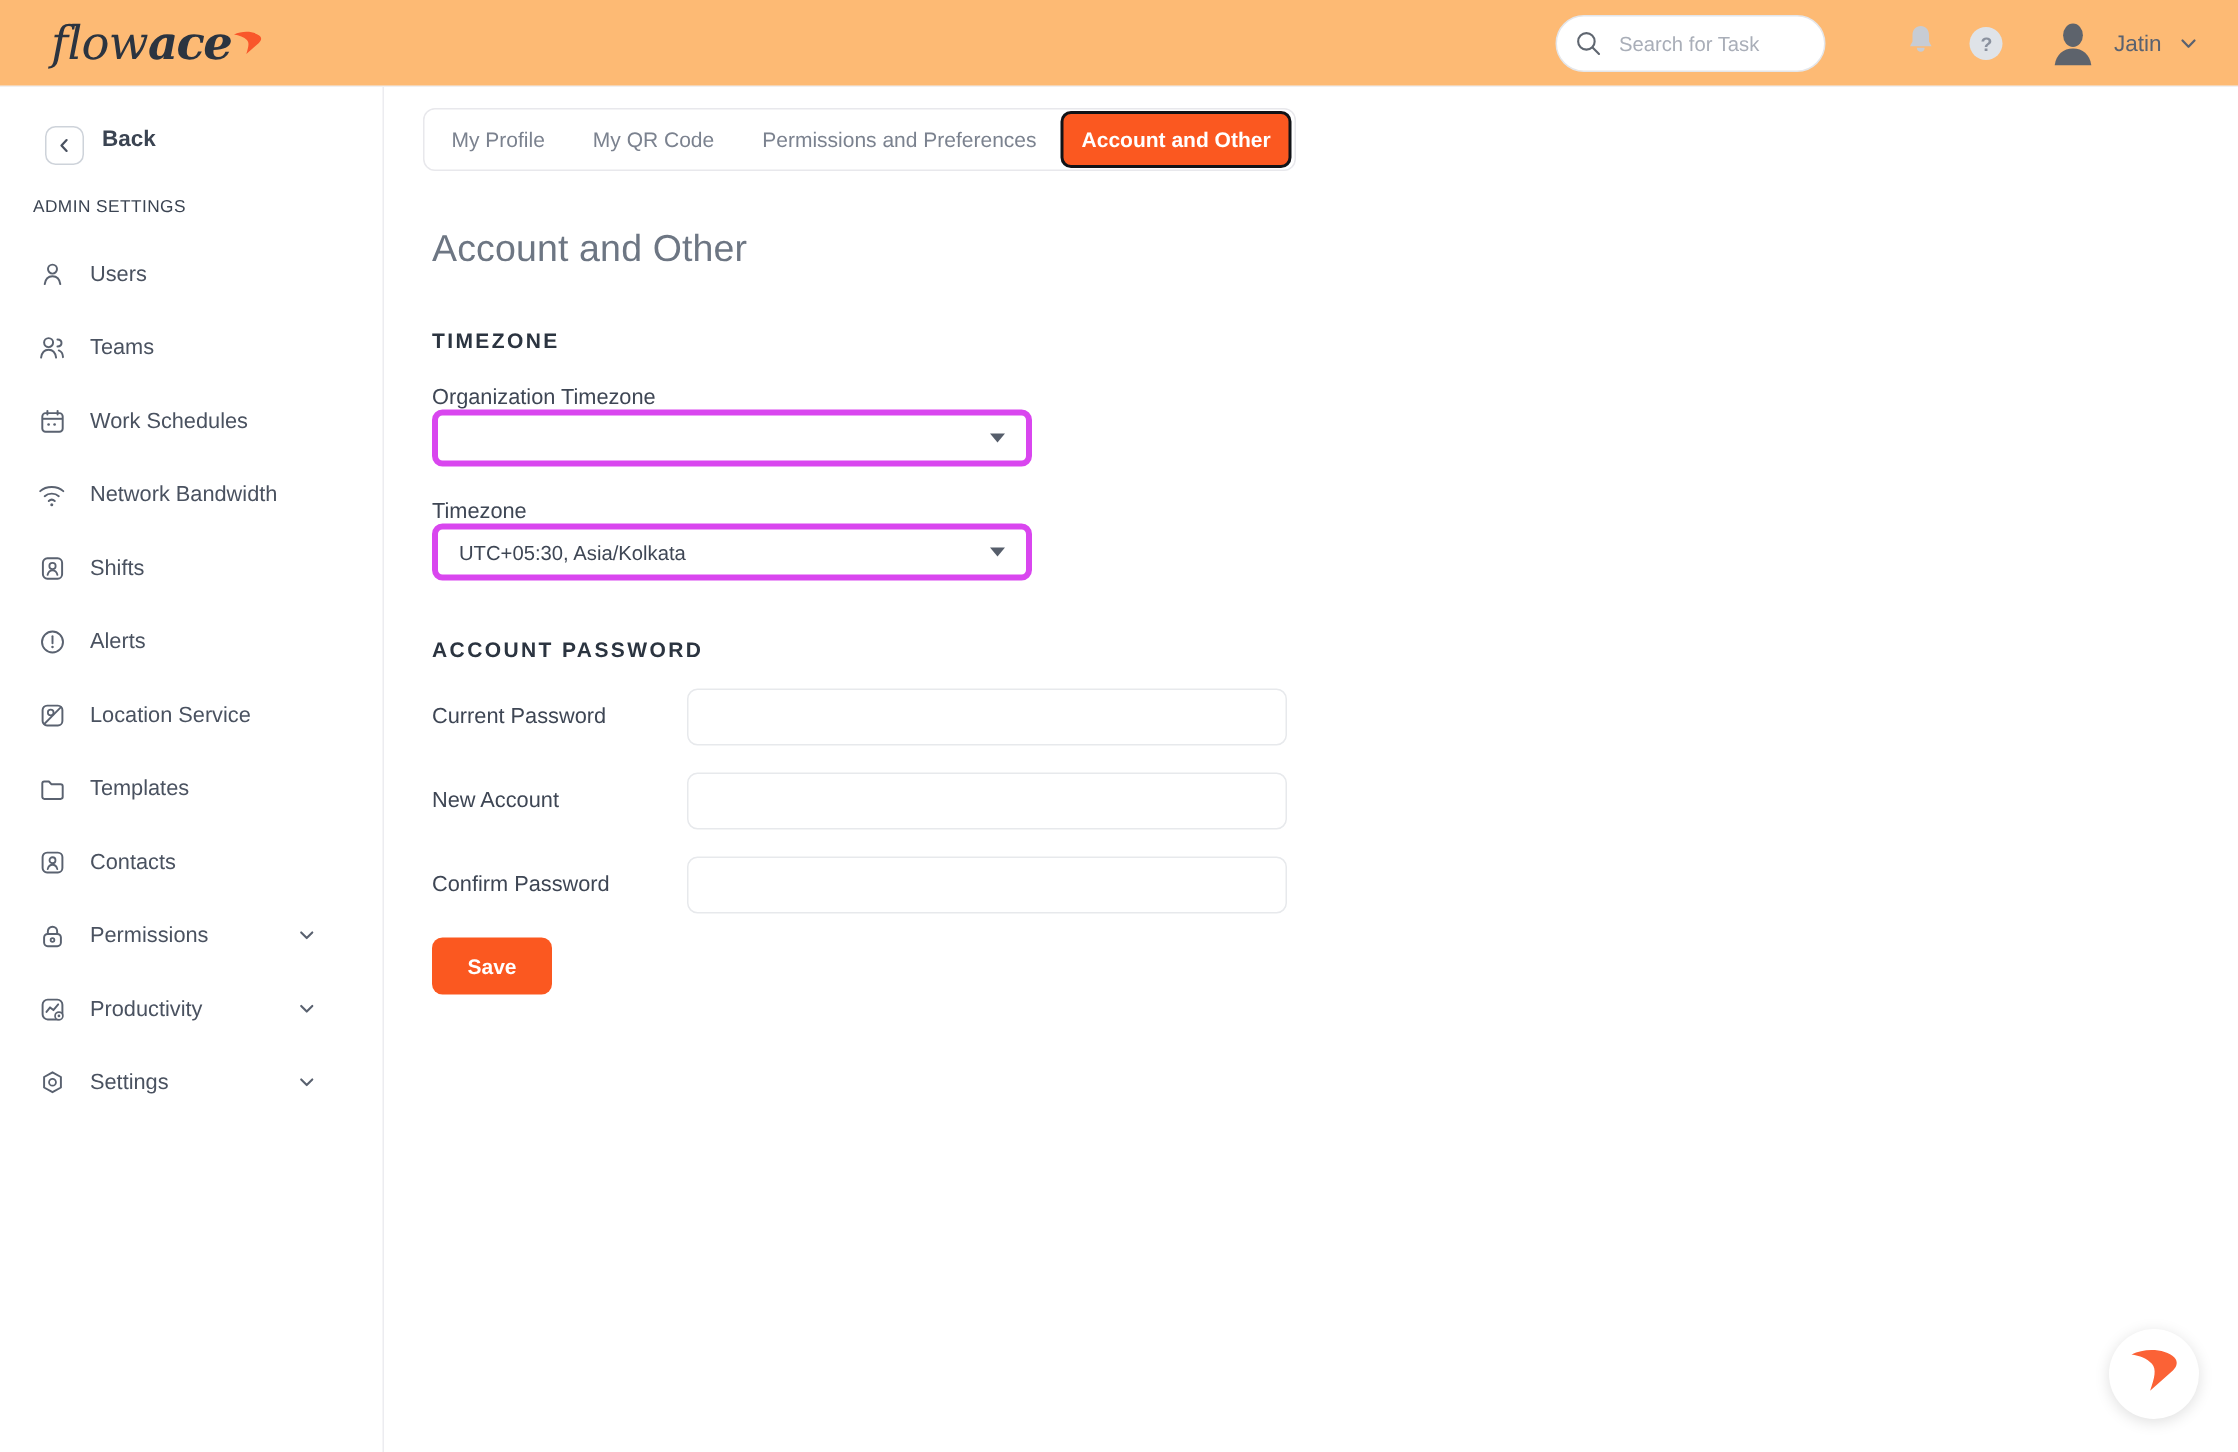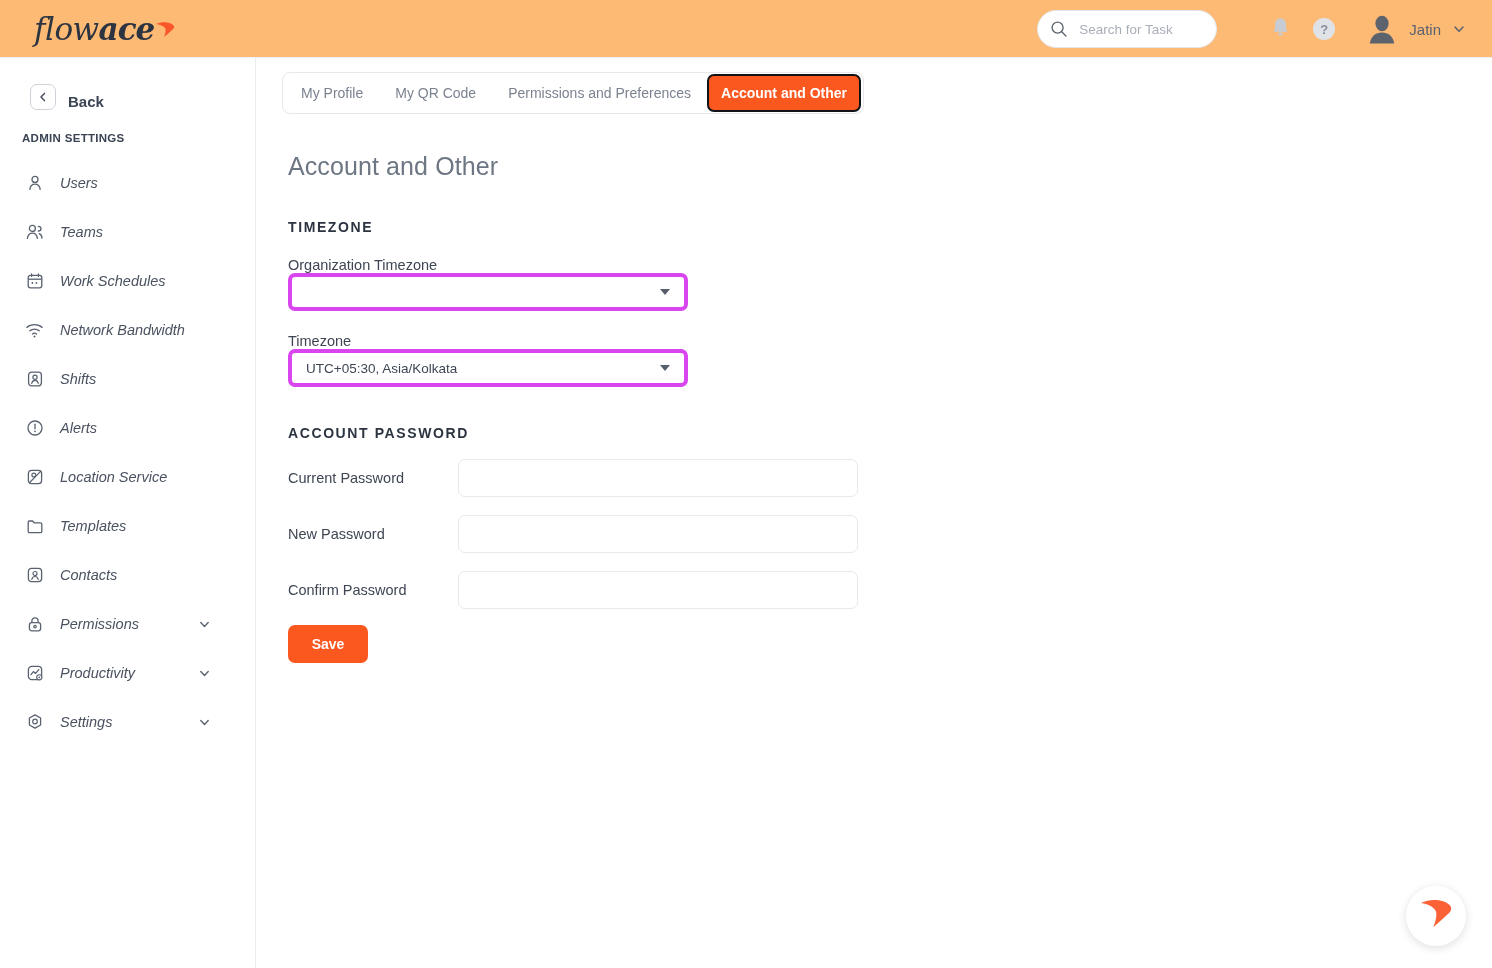--- a/index.html
+++ b/index.html
@@ -79,41 +79,41 @@
 
   
   .sidebar {
     position: absolute; left: 0; top: 58px;
     width: 256px; height: 910px;
     background: #fff;
     border-right: 1px solid #ececf0;
     padding-top: 26px;
   }
   .back-row {
-    display: flex; align-items: flex-end;
+    display: flex; align-items: flex-start;
     margin-left: 30px; margin-bottom: 22px; cursor: pointer;
   }
   .back-sq {
     width: 26px; height: 26px;
     border: 1px solid #ced3da; border-radius: 7px;
     display: flex; align-items: center; justify-content: center;
     margin-right: 12px;
   }
   .back-label { font-size: 15px; font-weight: 700; color: #3b4452; }
 
   .section-caption {
     margin-left: 22px; margin-bottom: 14px;
-    font-size: 11.5px; font-weight: 700; color: #3b4452;
+    font-size: 11.5px; font-weight: 400; color: #3b4452;
     letter-spacing: 0.3px;
   }
 
   .nav-item {
     display: flex; align-items: center;
     height: 49px; padding-left: 25px;
-    cursor: pointer; position: relative; font-style: italic;
+    cursor: pointer; position: relative;
   }
   .nav-ico {
     width: 19px; height: 19px; flex: none;
     margin-right: 16px;
     display: flex; align-items: center; justify-content: center;
   }
   .nav-label { font-size: 14.5px; color: #4a5260; }
   .nav-caret {
     position: absolute; right: 44px;
     width: 13px; height: 13px;
@@ -471,21 +471,21 @@
 
   
   <div class="sec-head">ACCOUNT PASSWORD</div>
 
   <div class="pw-row">
     <span class="pw-label">Current Password</span>
     <input class="pw-box" type="password" value="" style="">
   </div>
 
   <div class="pw-row">
-    <span class="pw-label">New Password</span>
+    <span class="pw-label">New Account</span>
     <input class="pw-box" type="password" value="" style="">
   </div>
 
   <div class="pw-row">
     <span class="pw-label">Confirm Password</span>
     <input class="pw-box" type="password" value="" style="">
   </div>
 
   <button class="save-btn">Save</button>
 

